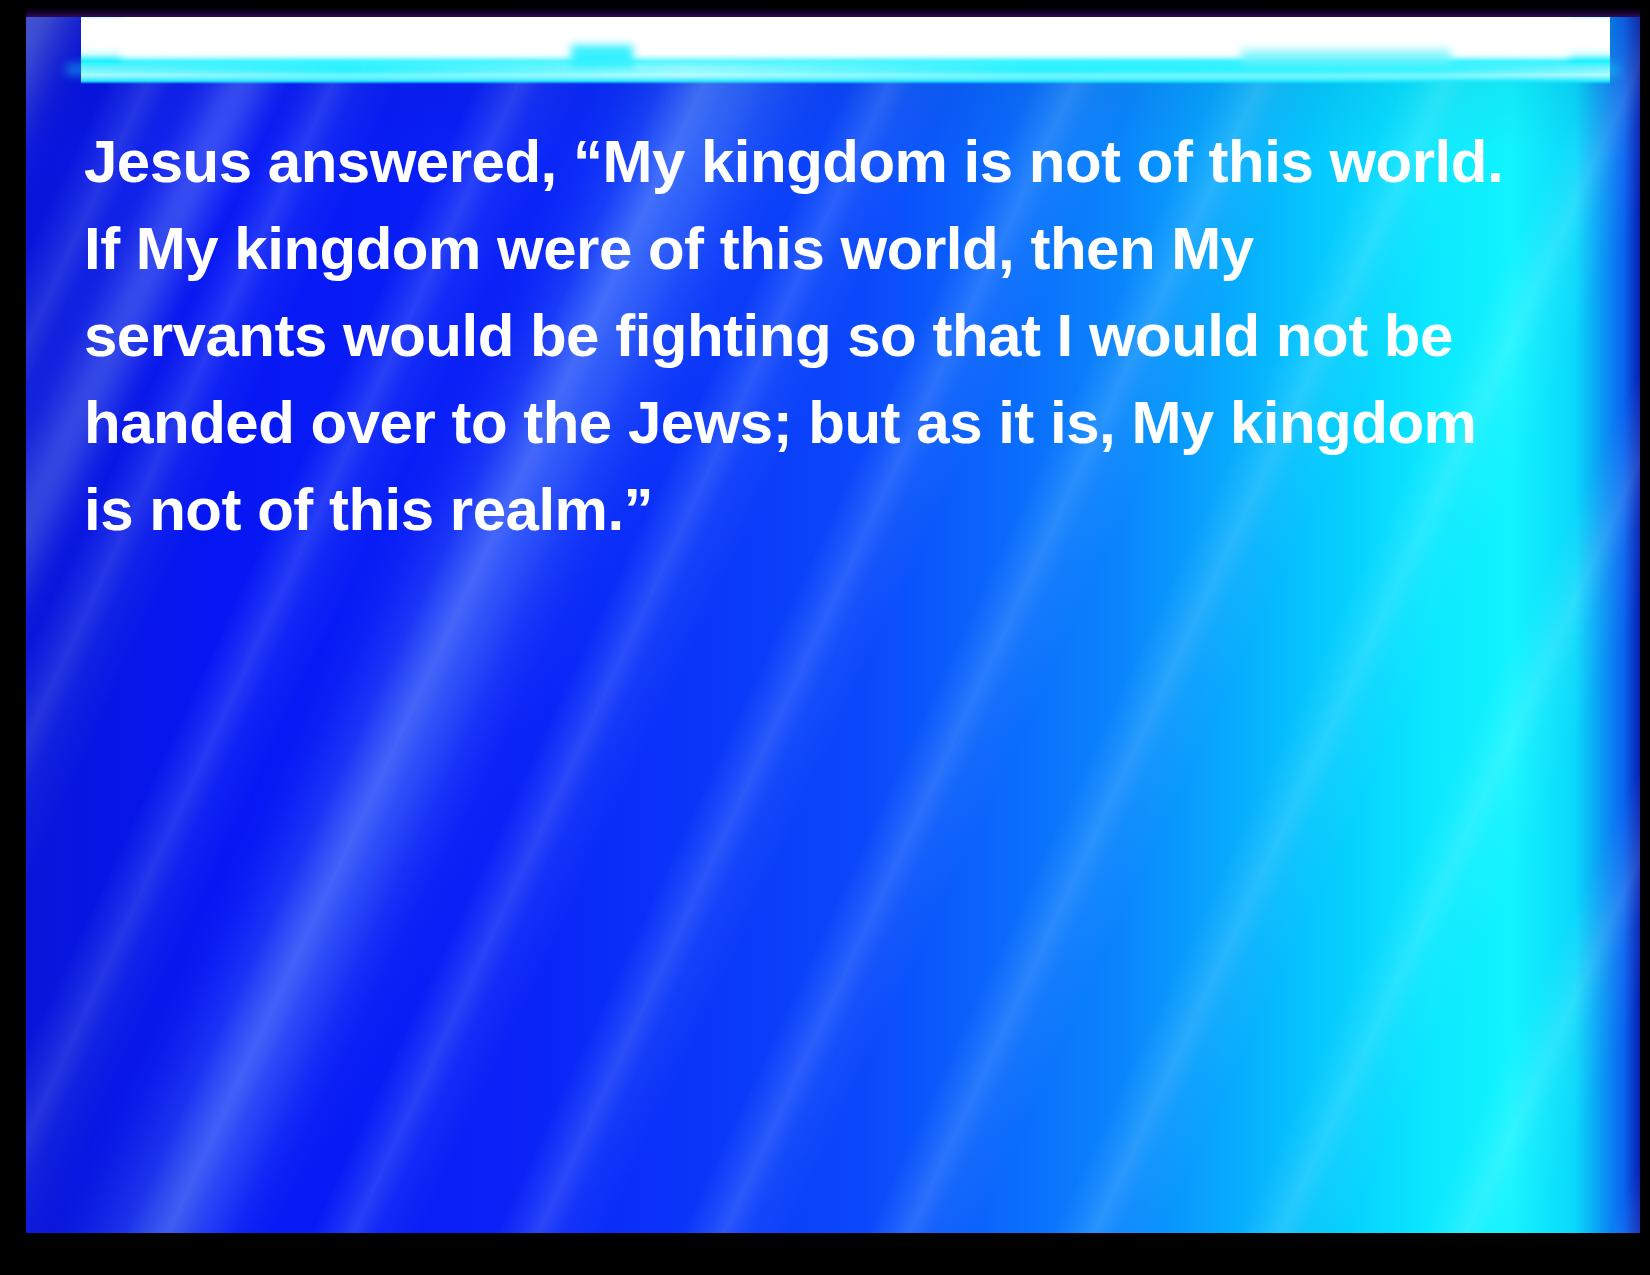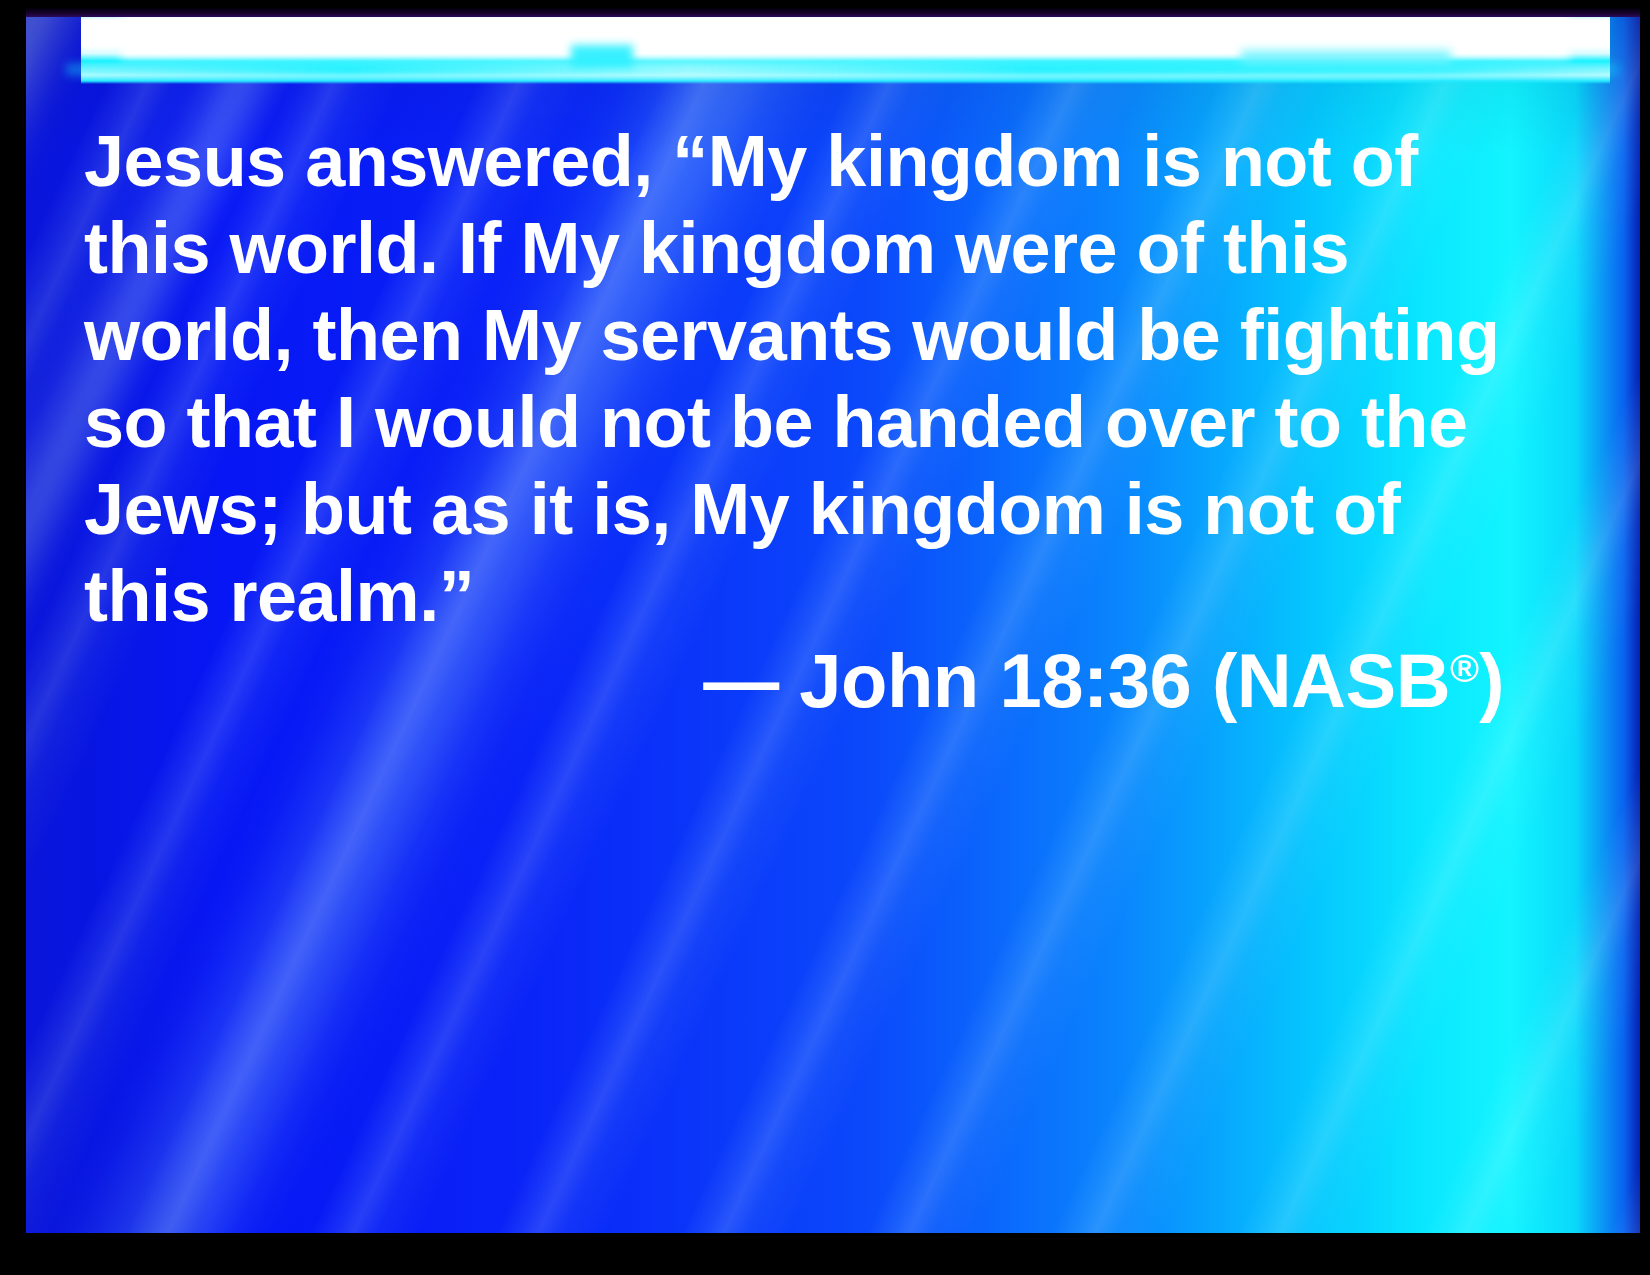--- a/index.html
+++ b/index.html
@@ -235,21 +235,21 @@
   }
 
   #verse {
     position: absolute;
     left: 84px;
     top: 118px;
     width: 1420px;
     color: #ffffff;
     font-family: "Liberation Sans", sans-serif;
     font-weight: bold;
-    font-size: 72px;
+    font-size: 60px;
     line-height: 87px;
     letter-spacing: -0.5px;
     white-space: pre-wrap;
     text-rendering: optimizeLegibility;
   }
 
   #attribution {
     position: absolute;
     left: 84px;
     top: 622px;
@@ -290,16 +290,15 @@
       <div id="top-glow-cyanline"></div>
       <div id="top-glow-bump"></div>
       <div id="top-glow-bumpr"></div>
     </div>
     <div id="top-dark-edge"></div>
   </div>
 
   <div id="text-layer">
     <div id="verse">Jesus answered, “My kingdom is not of this world. If My kingdom were of this world, then My servants would be fighting so that I would not be handed over to the Jews; but as it is, My kingdom is not of this realm.”</div>
 
-    <div id="attribution"><span>— </span><span>John 18:36 (NASB</span><span class="reg">®</span><span>)</span></div>
   </div>
 
 </div>
 
 </body></html>

